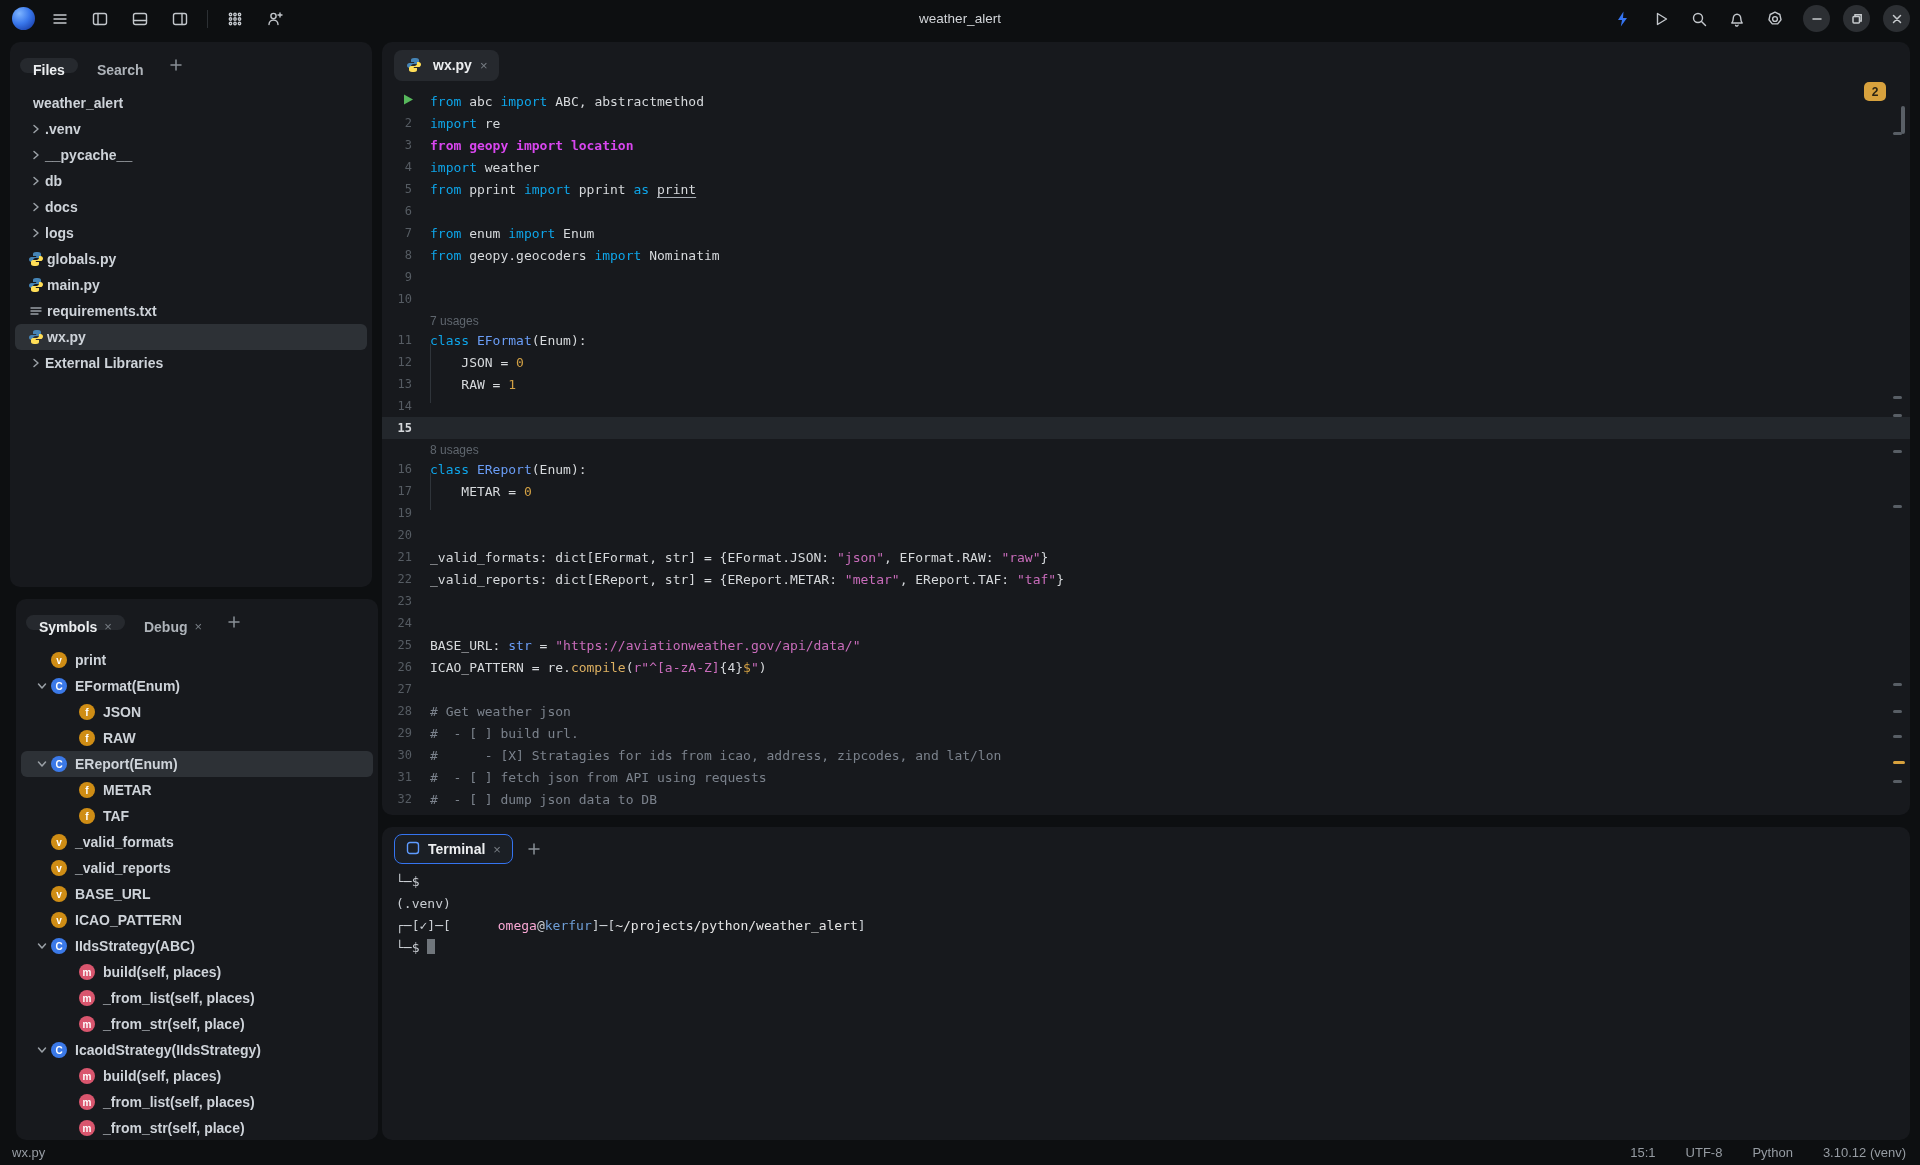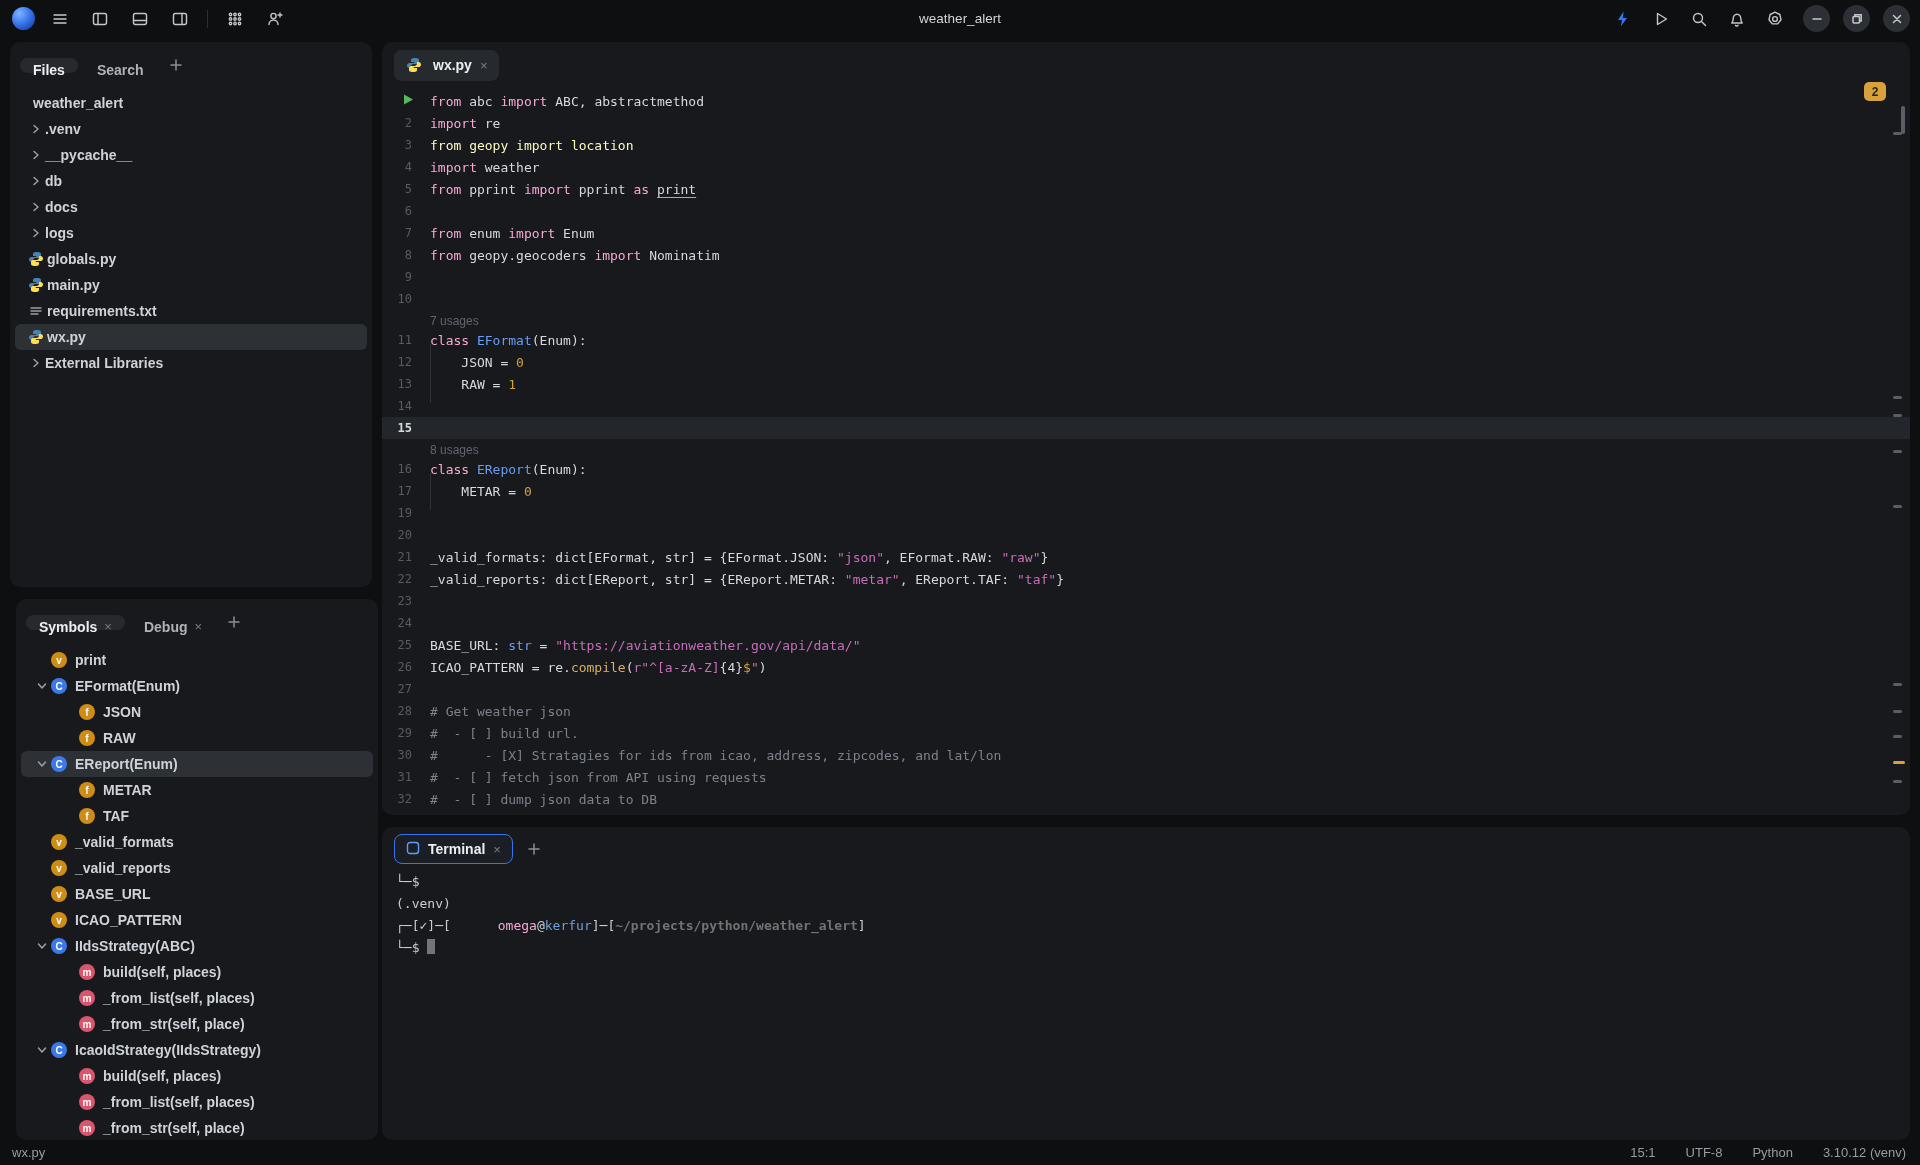--- a/index.html
+++ b/index.html
@@ -65,38 +65,38 @@
   .cline.cur { background:#23272c; }
   .gut { flex:0 0 30px; text-align:right; color:#565c63; font-size:12px; position:relative; }
   .cline.cur .gut { color:#d6d9dc; font-weight:700; }
   .runarrow { position:absolute; right:-2px; top:50%; transform:translateY(-50%); }
   .ltext { padding-left:18px; }
   .cline.guide .ltext { position:relative; }
   .cline.guide .ltext::before { content:""; position:absolute; left:18px; top:-11px; bottom:-11px;
     width:1px; background:#2f343a; }
   .inlay { height:19px; padding-left:48px; font-size:12px; color:#5f666e;
     font-family:"Liberation Sans",sans-serif; display:flex; align-items:flex-end; padding-bottom:1px; }
-  .sk { color:#f9a8d4;margin-top:40px; } .st { color:#d6d9dc; } .sd { color:#fef9c3; } .sc { color:#6a9df6; }
+  .sk { color:#0ea5e9;margin-top:40px; } .st { color:#d6d9dc; } .sd { color:#d946ef;font-weight:bold; } .sc { color:#6a9df6; }
   .sn { color:#d2a044; } .ss { color:#c96cbb; } .sm { color:#7b828c; } .sf { color:#ddb061; }
   .su { color:#d6d9dc; text-decoration:underline; text-underline-offset:3px; text-decoration-color:#a6acb3; }
   .insp-badge { position:absolute; top:40px; right:24px; width:22px; height:19px; background:#d7a13d;
     color:#2b2313; border-radius:5px; font-size:12px; font-weight:700; display:flex; align-items:center;
     justify-content:center; font-family:"Liberation Sans",sans-serif; }
   .scroll-thumb { position:absolute; right:5px; top:64px; width:4px; height:28px; background:#595f66; border-radius:2px; }
   .smark { position:absolute; right:8px; width:9px; height:3px; border-radius:1.5px; background:#585e65; }
   .smark.warn { background:#d7a13d; width:12px; right:5px; }
 
   
   .term-island { left:382px; top:827px; width:1528px; height:313px; }
   .term-tabbar { height:44px; display:flex; align-items:center; padding:8px 12px; gap:8px;text-align:right; }
   .ttab { border:1px solid #3574f0; background:#1b1f25; border-radius:8px; height:30px;
     display:flex; align-items:center; gap:8px; padding:0 11px; font-size:14px; font-weight:700; color:#eceef0; }
   .term-body { position:absolute; top:44px; left:14px; right:8px; bottom:0;
     font-family:"DejaVu Sans Mono", monospace; font-size:13px; line-height:22px; color:#c9cdd2; white-space:pre; }
-  .ty { color:#f9a8d4;margin-left:47px; } .tb2 { color:#6f9fd8; } .tp { color:#737373;font-weight:bold; } .tg { color:#c9ced3; }
+  .ty { color:#f9a8d4;margin-left:47px; } .tb2 { color:#6f9fd8; } .tp { color:#e5e5e5; } .tg { color:#c9ced3; }
   .cursorblk { display:inline-block; width:8px; height:15px; background:#70767c; vertical-align:-2px; }
 
   
   .files-island { left:10px; top:42px; width:362px; height:545px; }
   .symbols-island { left:16px; top:599px; width:362px; height:541px; }
 
   
   .statusbar { position:absolute; left:0; top:1140px; width:1920px; height:25px;
     display:flex; align-items:center; font-size:13px; color:#969ca3; }
   .sb-left { padding-left:12px; }

